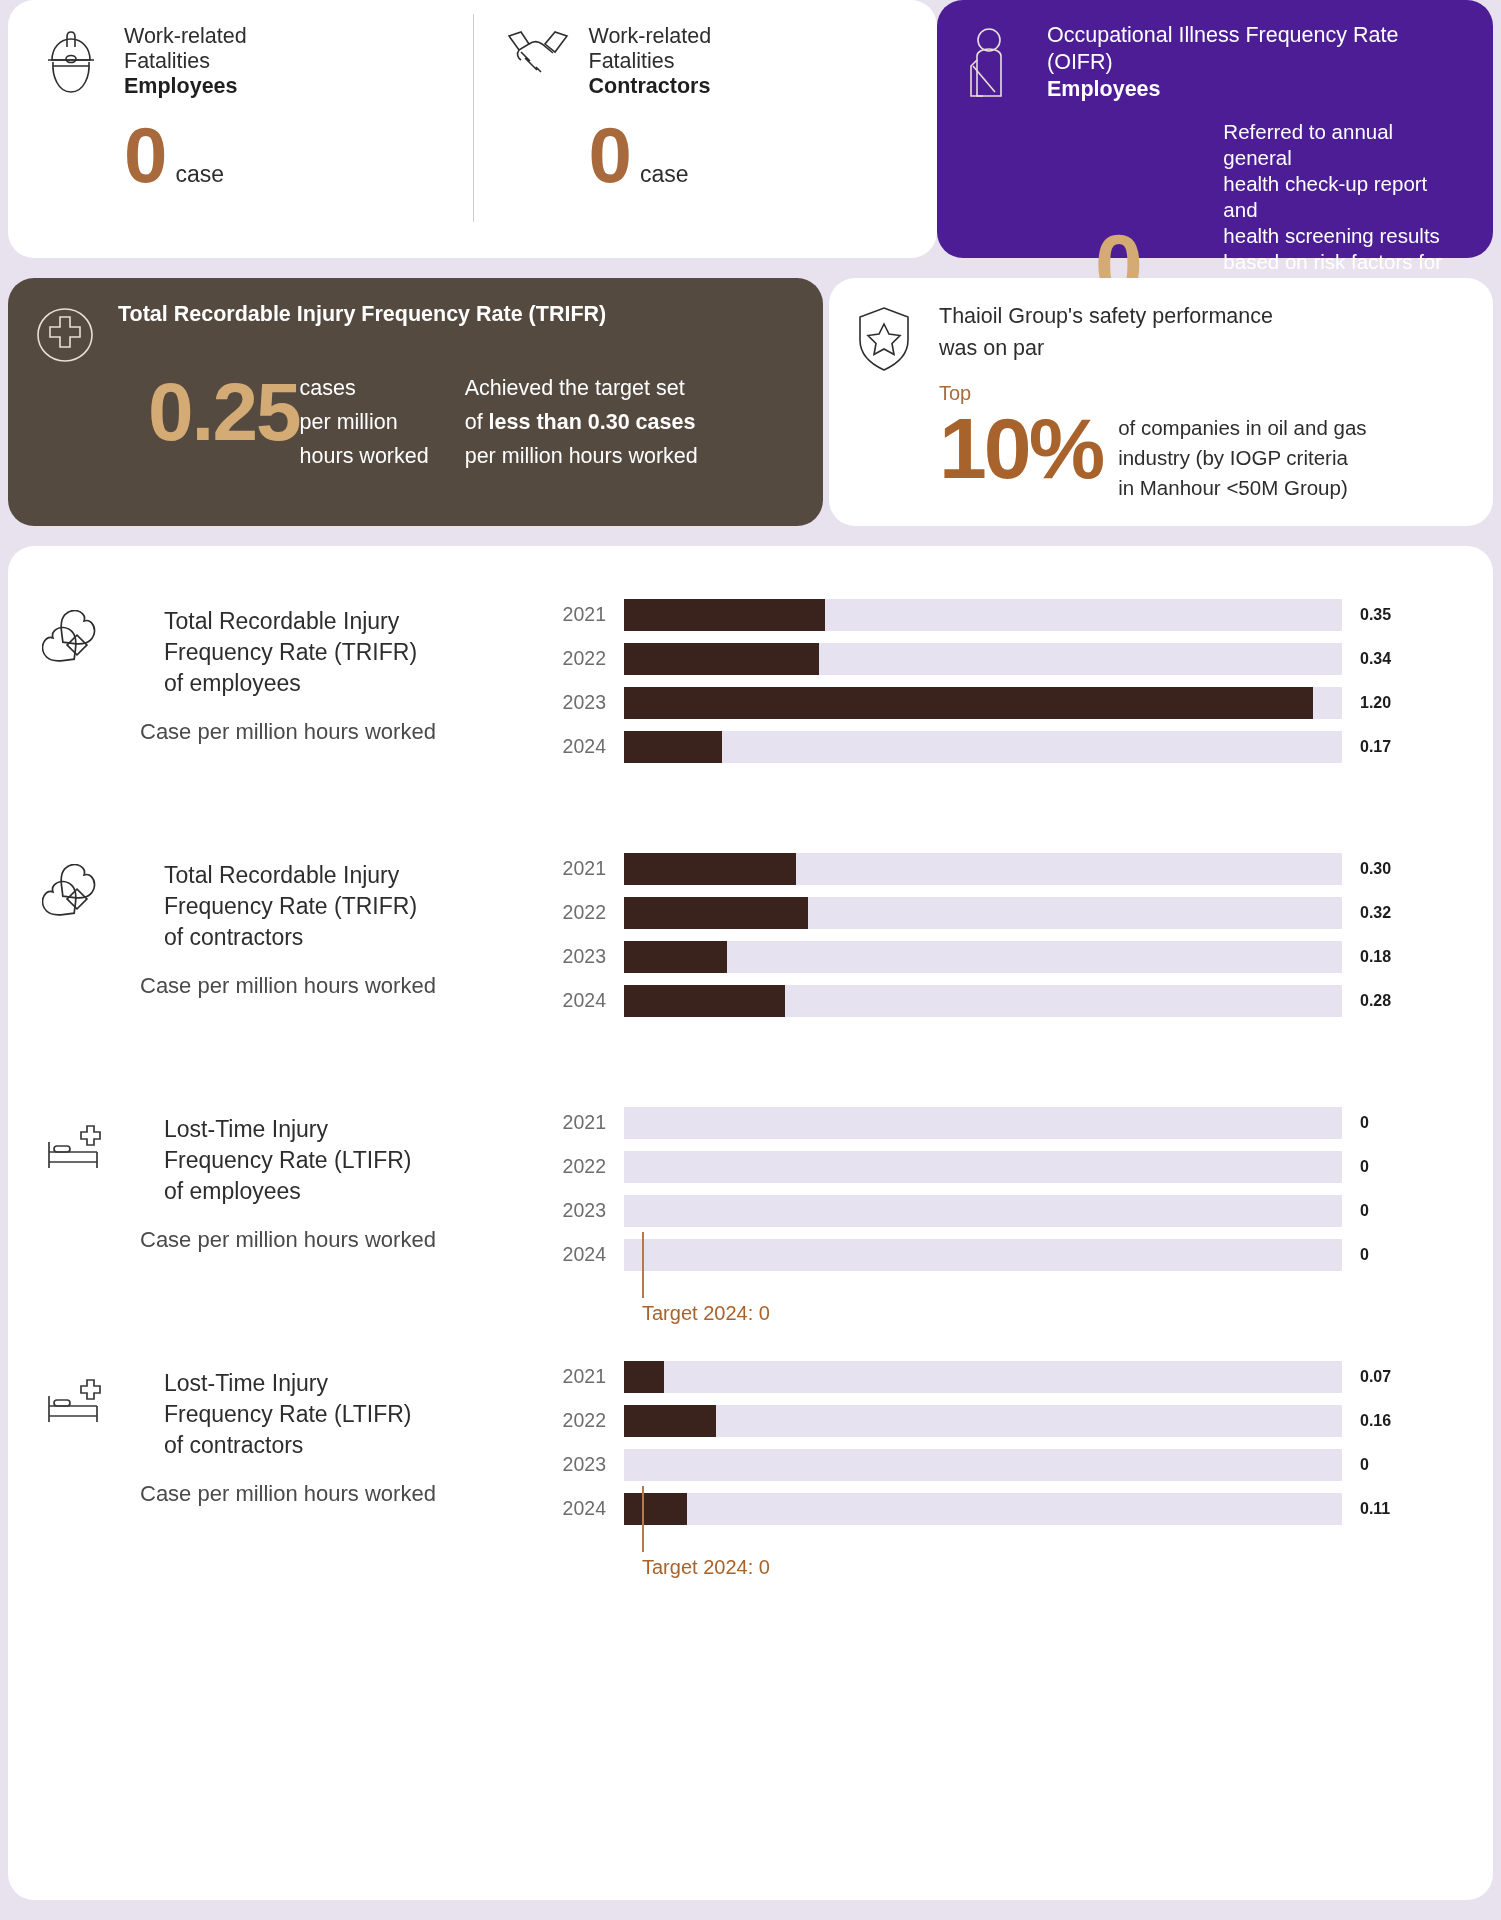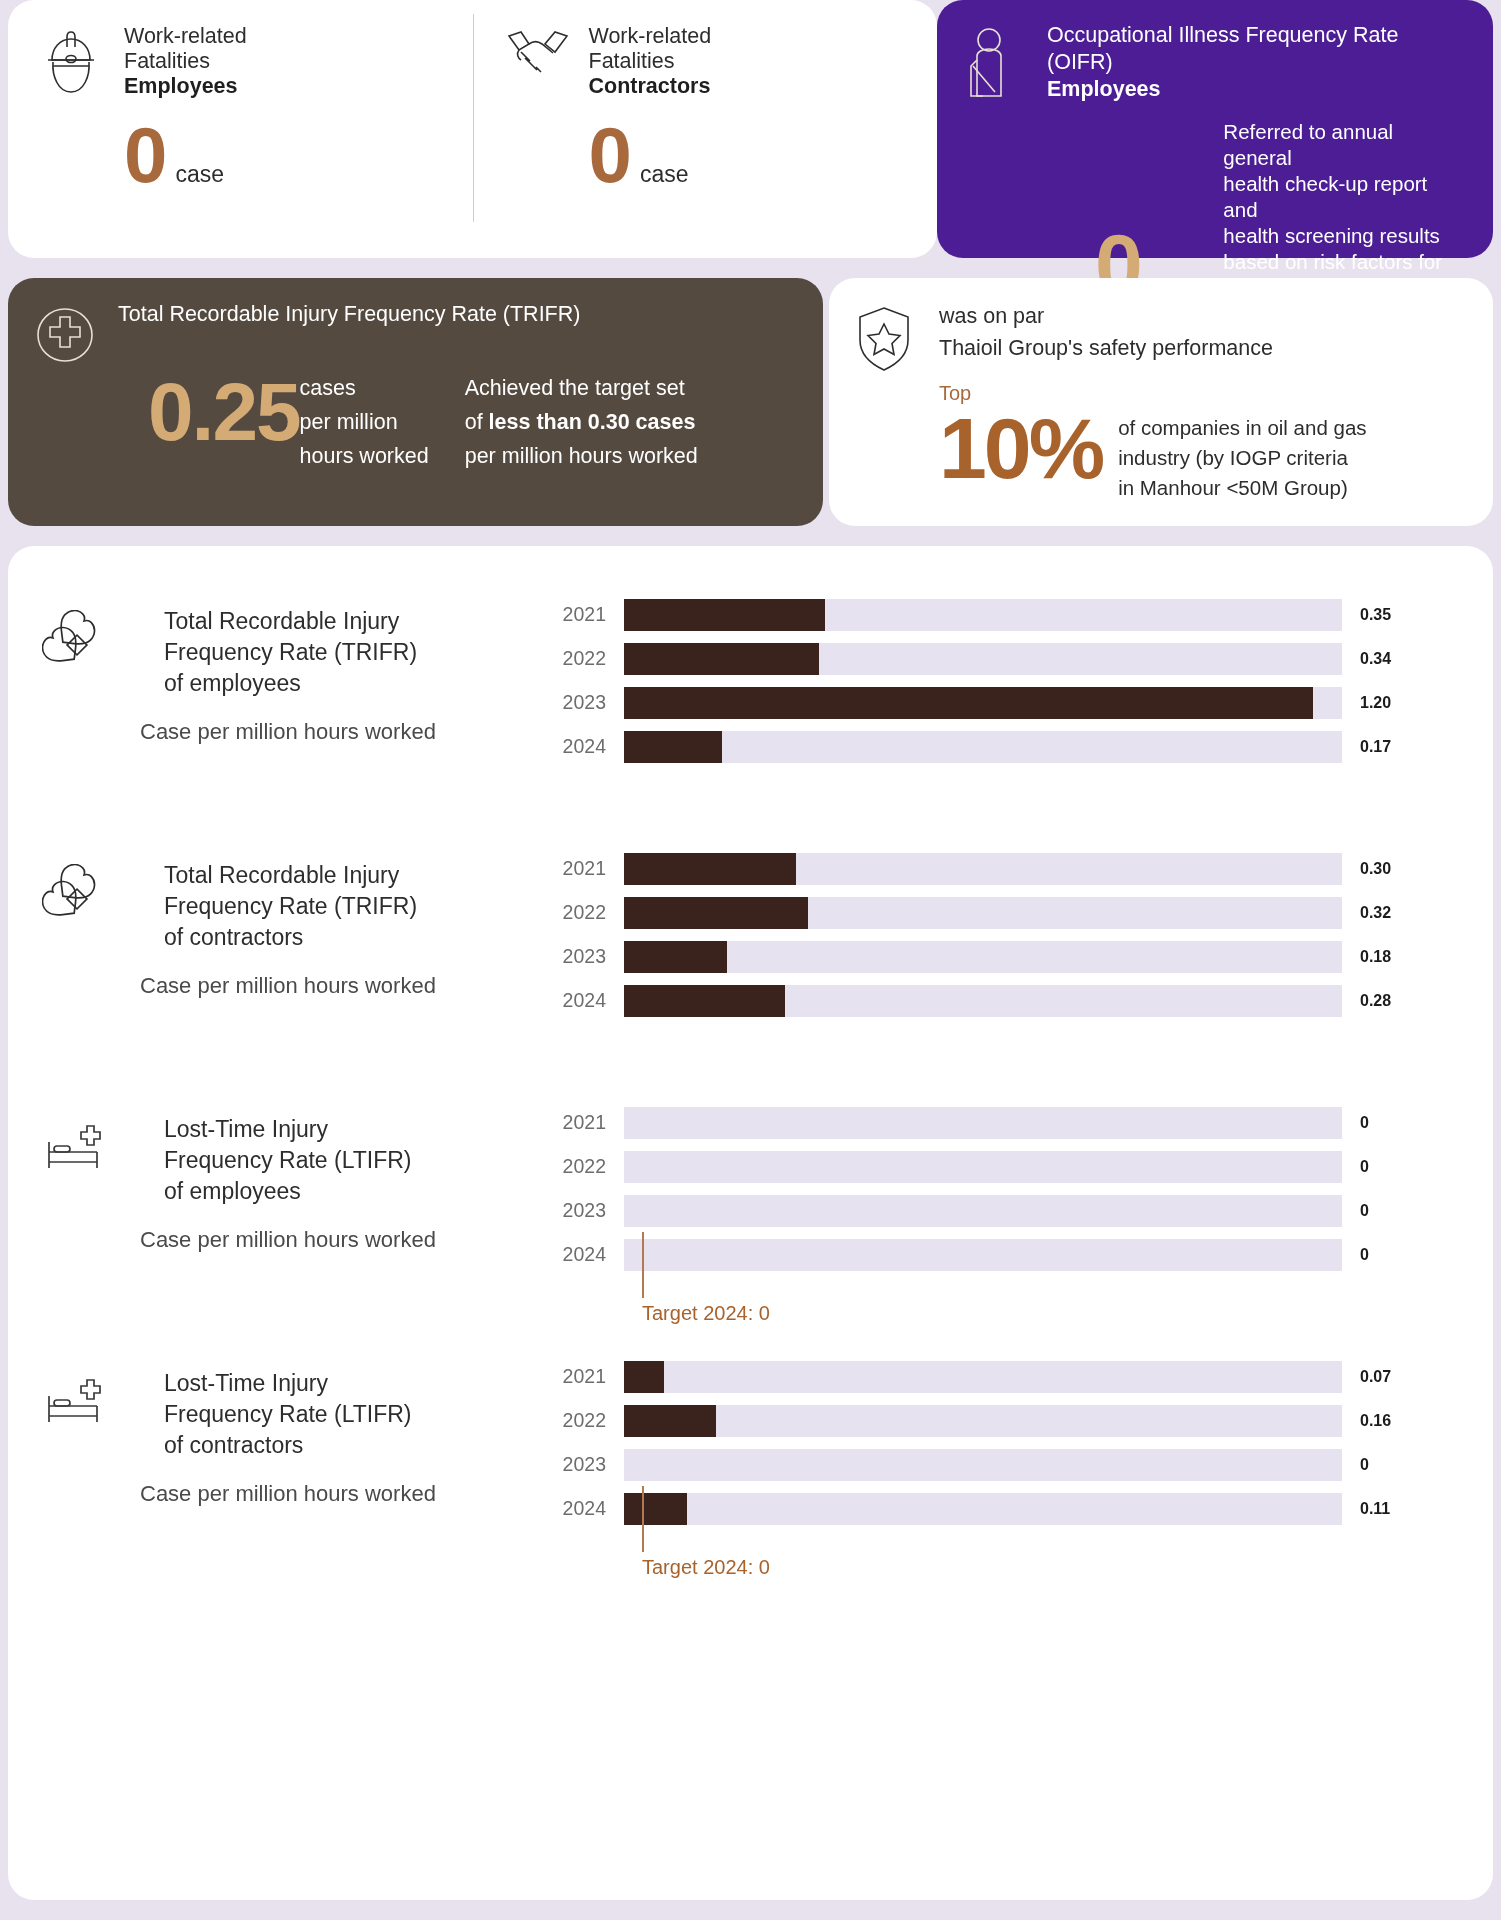--- a/index.html
+++ b/index.html
@@ -89,21 +89,21 @@
   .card-dark-l {
     flex: 1;
     background: #554a40;
     border-radius: 26px;
     padding: 22px 26px 0 26px;
     color: #ffffff;
     display: flex;
     gap: 18px;
     margin-right: 6px;
   }
-  .trifr-title { font-size: 21.5px; line-height: 29px; color: #ffffff; }
+  .trifr-title { font-size: 21.5px; line-height: 29px; color: #ffffff; font-weight: bold; }
   .trifr-body { display: flex; align-items: flex-start; margin-top: 42px; gap: 0; }
   .trifr-num {
     font-size: 82px; line-height: 82px; font-weight: 700; color: #d4ab74;
     letter-spacing: -2px; padding-left: 30px;
   }
   .trifr-unit { font-size: 21.5px; line-height: 34px; color: #ffffff; }
   .trifr-note { font-size: 21.5px; line-height: 34px; color: #ffffff; margin-left: 36px; }
   .trifr-note b { font-weight: 700; }
 
   .card-white-r {
@@ -286,22 +286,22 @@
 
     <div class="card-white-r">
       <div class="ic">
         <svg width="58" height="70" viewBox="0 0 58 70">
           <path d="M29 4 L53 13 v23 c0 16 -13 25 -24 30 C18 61 5 52 5 36 V13 z" fill="none" stroke="#2d2d2d" stroke-width="1.6"></path>
           <path d="M29 20 l5 10 l11 1.5 l-8 8 l2 11 l-10 -5.5 l-10 5.5 l2 -11 l-8 -8 l11 -1.5 z" fill="none" stroke="#2d2d2d" stroke-width="1.6"></path>
         </svg>
       </div>
       <div>
         <div class="top10-title">
+          <div>Thaioil Group's safety performance</div>
           <div>was on par</div>
-          <div>Thaioil Group's safety performance</div>
         </div>
         <div class="top-label">Top</div>
         <div class="top10-body">
           <span class="top10-num">10%</span>
           <div class="top10-desc">
             <div>of companies in oil and gas</div>
             <div>industry (by IOGP criteria</div>
             <div>in Manhour &lt;50M Group)</div>
           </div>
         </div>

